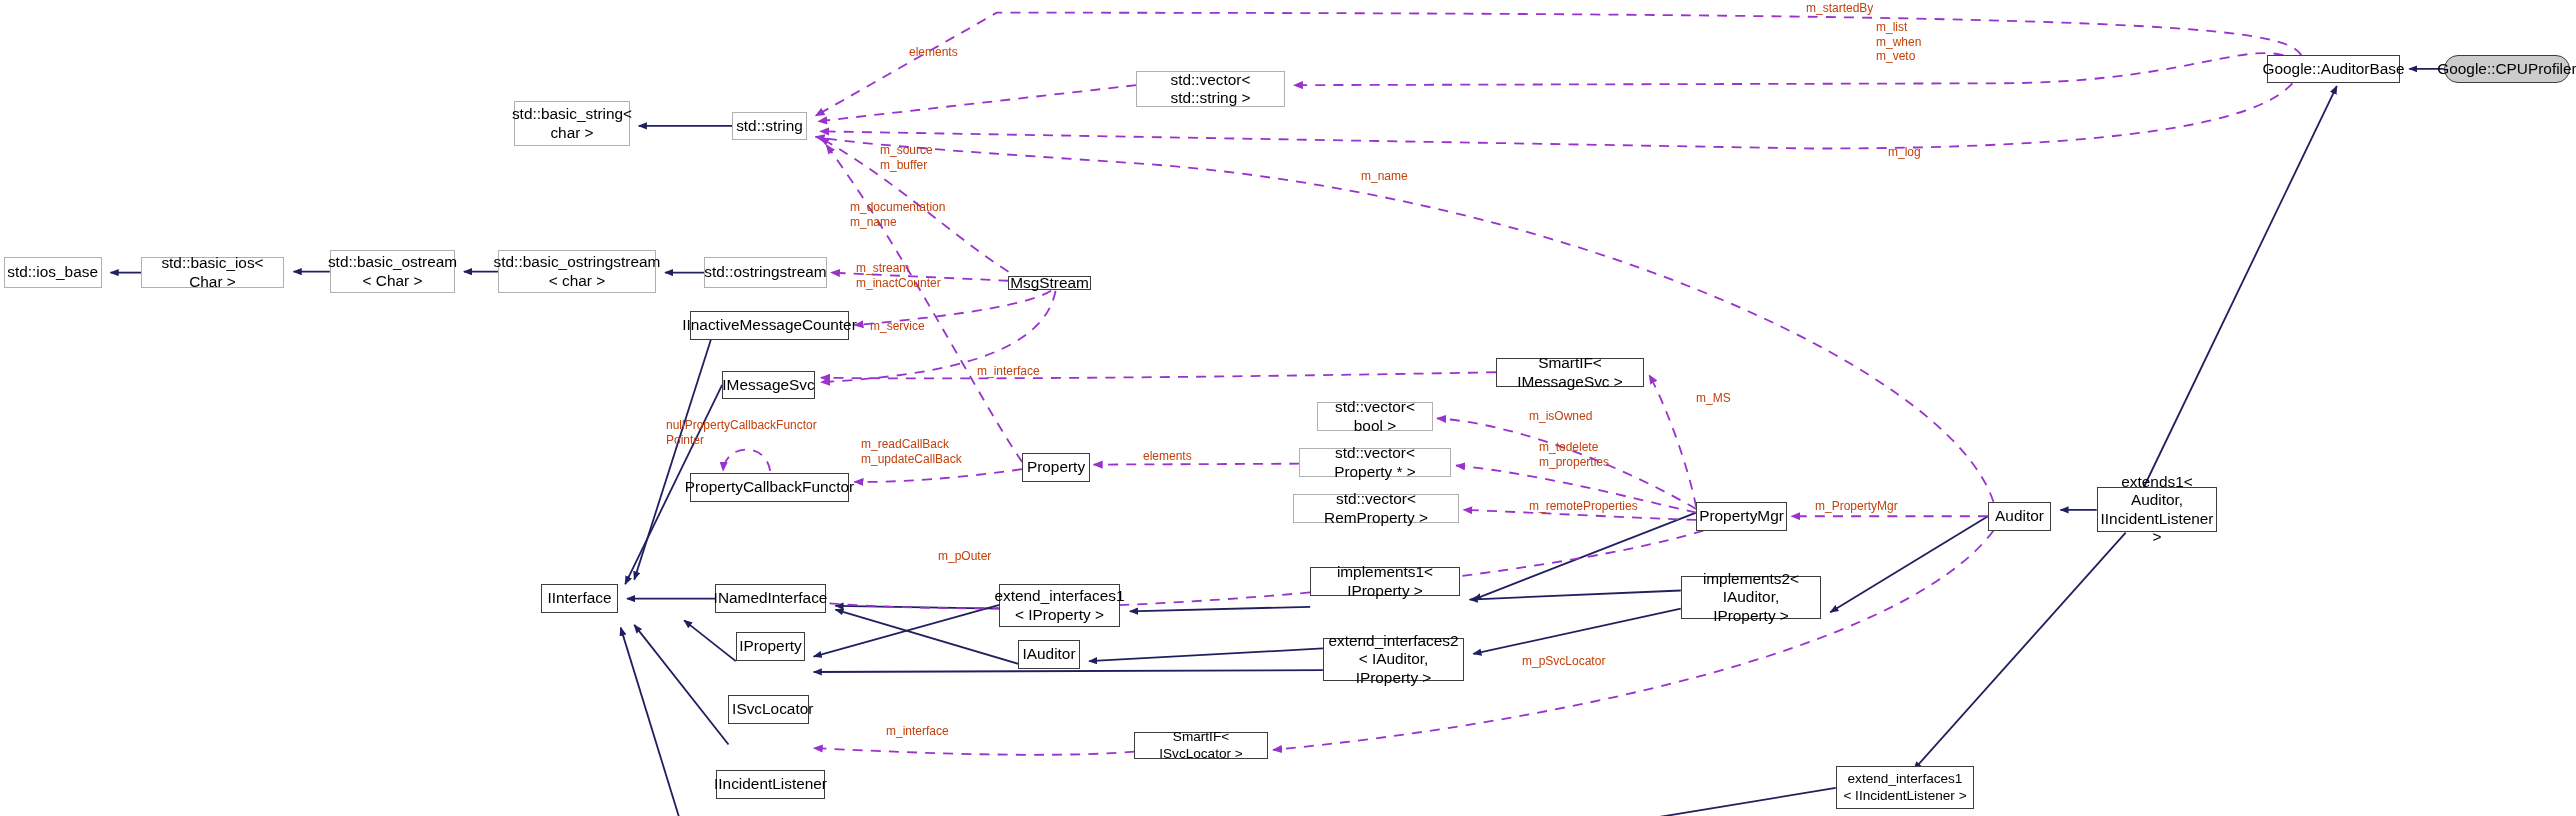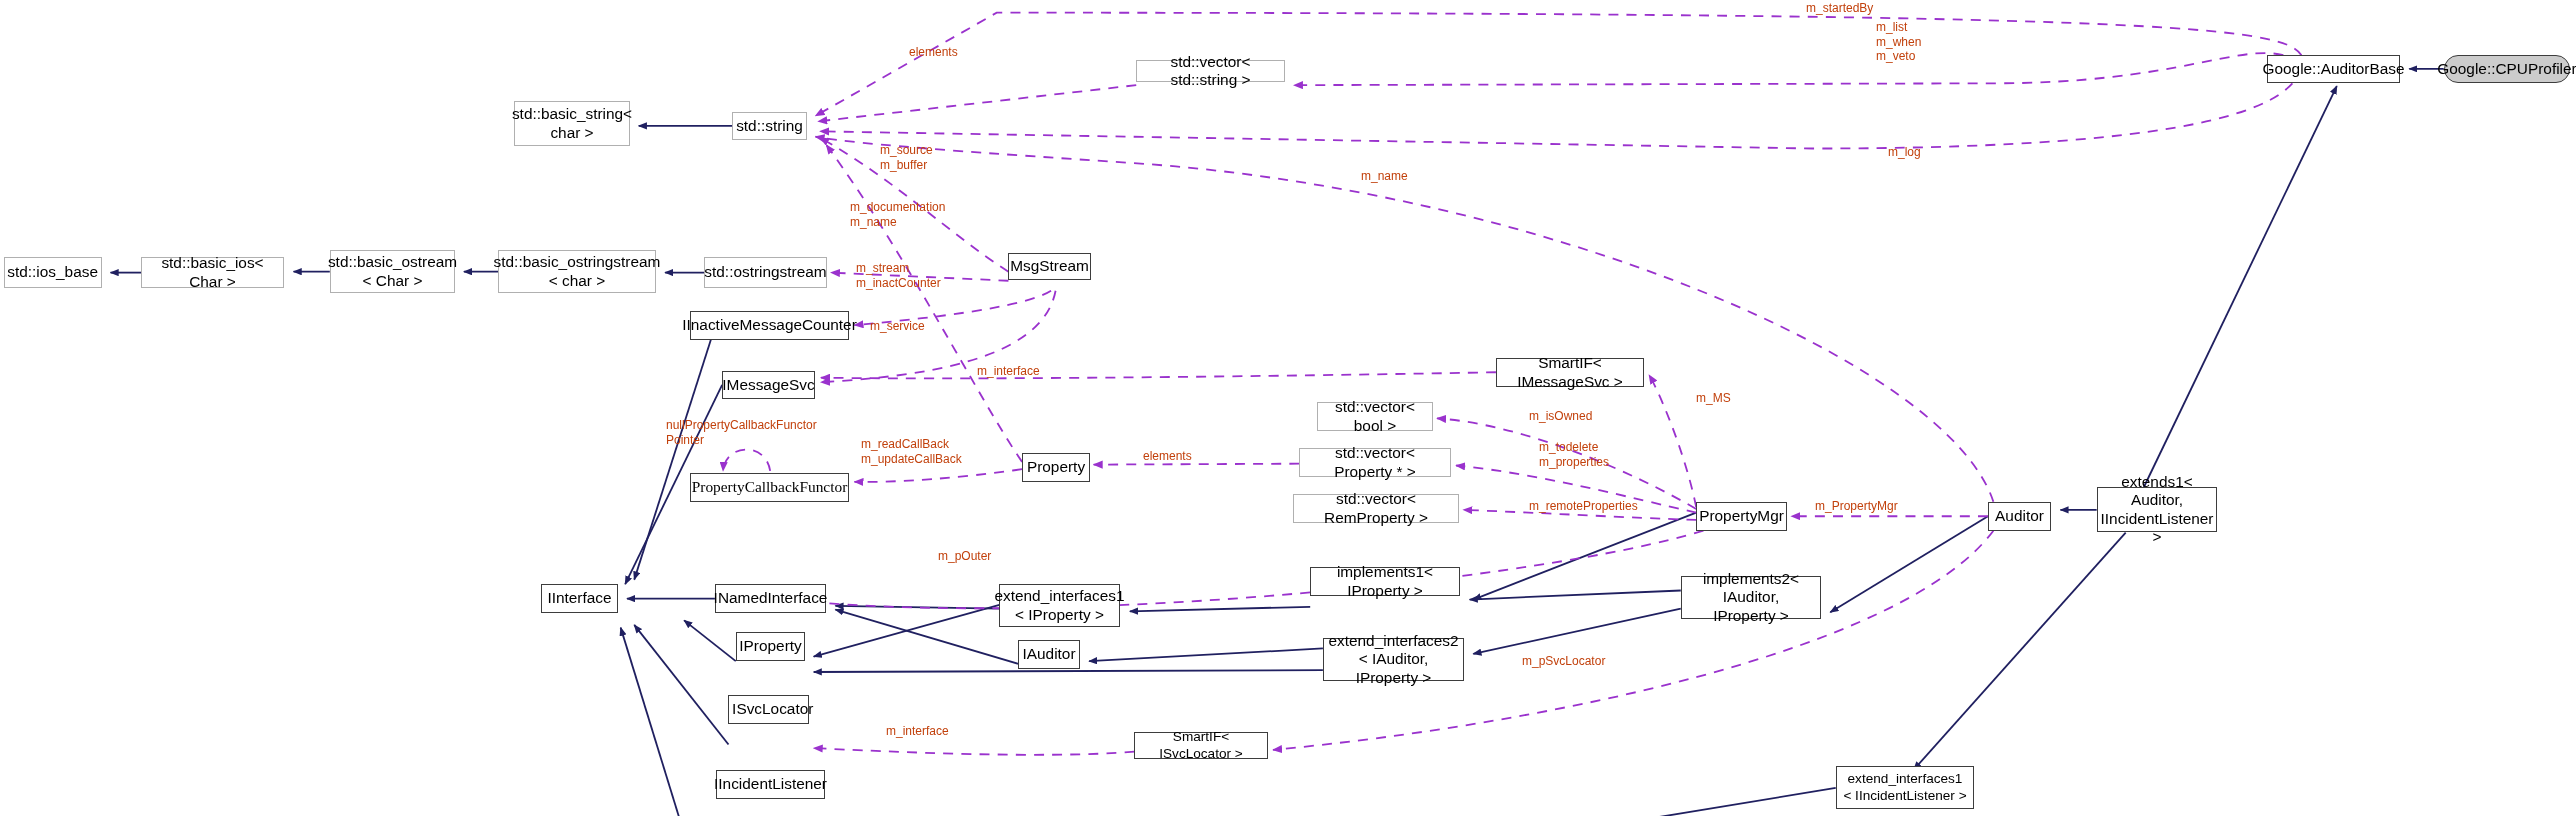--- a/index.html
+++ b/index.html
@@ -134,25 +134,25 @@
   <div class="node light" style="left:3.6px;top:257px;width:98px;height:31px;">std::ios_base</div>
   <div class="node light" style="left:141px;top:257px;width:143px;height:31px;">std::basic_ios&lt; Char &gt;</div>
   <div class="node light" style="left:330px;top:250px;width:125px;height:43px;">std::basic_ostream
 &lt; Char &gt;</div>
   <div class="node light" style="left:498px;top:250px;width:158px;height:43px;">std::basic_ostringstream
 &lt; char &gt;</div>
   <div class="node light" style="left:704px;top:257px;width:123px;height:31px;">std::ostringstream</div>
   <div class="node light" style="left:514px;top:101px;width:116px;height:45px;">std::basic_string&lt;
 char &gt;</div>
   <div class="node light" style="left:732px;top:112px;width:75px;height:28px;">std::string</div>
-  <div class="node light" style="left:1136px;top:60px;width:149px;height:22px;">std::vector&lt; std::string &gt;</div>
-  <div class="node thick" style="left:1008px;top:253px;width:83px;height:27px;">MsgStream</div>
+  <div class="node light" style="left:1136px;top:71px;width:149px;height:36px;">std::vector&lt; std::string &gt;</div>
+  <div class="node thick" style="left:1008px;top:276px;width:83px;height:14px;">MsgStream</div>
   <div class="node thick" style="left:690px;top:311px;width:159px;height:29px;">IInactiveMessageCounter</div>
   <div class="node thick" style="left:722px;top:371px;width:93px;height:28px;">IMessageSvc</div>
-  <div class="node thick" style="left:690px;top:473px;width:159px;height:29px;font-family:Liberation Serif, serif;">PropertyCallbackFunctor</div>
+  <div class="node thick" style="left:690px;top:473px;width:159px;height:29px;">PropertyCallbackFunctor</div>
   <div class="node thick" style="left:1022px;top:453px;width:68px;height:29px;">Property</div>
   <div class="node thick" style="left:1496px;top:358px;width:148px;height:29px;">SmartIF&lt; IMessageSvc &gt;</div>
   <div class="node light" style="left:1317px;top:402px;width:116px;height:29px;">std::vector&lt; bool &gt;</div>
   <div class="node light" style="left:1299px;top:448px;width:152px;height:29px;">std::vector&lt; Property * &gt;</div>
   <div class="node light" style="left:1293px;top:494px;width:166px;height:29px;">std::vector&lt; RemProperty &gt;</div>
   <div class="node thick" style="left:1696px;top:502px;width:91px;height:29px;">PropertyMgr</div>
   <div class="node thick" style="left:1988px;top:502px;width:63px;height:29px;">Auditor</div>
   <div class="node thick" style="left:2097px;top:487px;width:120px;height:45px;">extends1&lt; Auditor,
 IIncidentListener &gt;</div>
   <div class="node thick" style="left:2267px;top:55px;width:133px;height:28px;">Google::AuditorBase</div>

